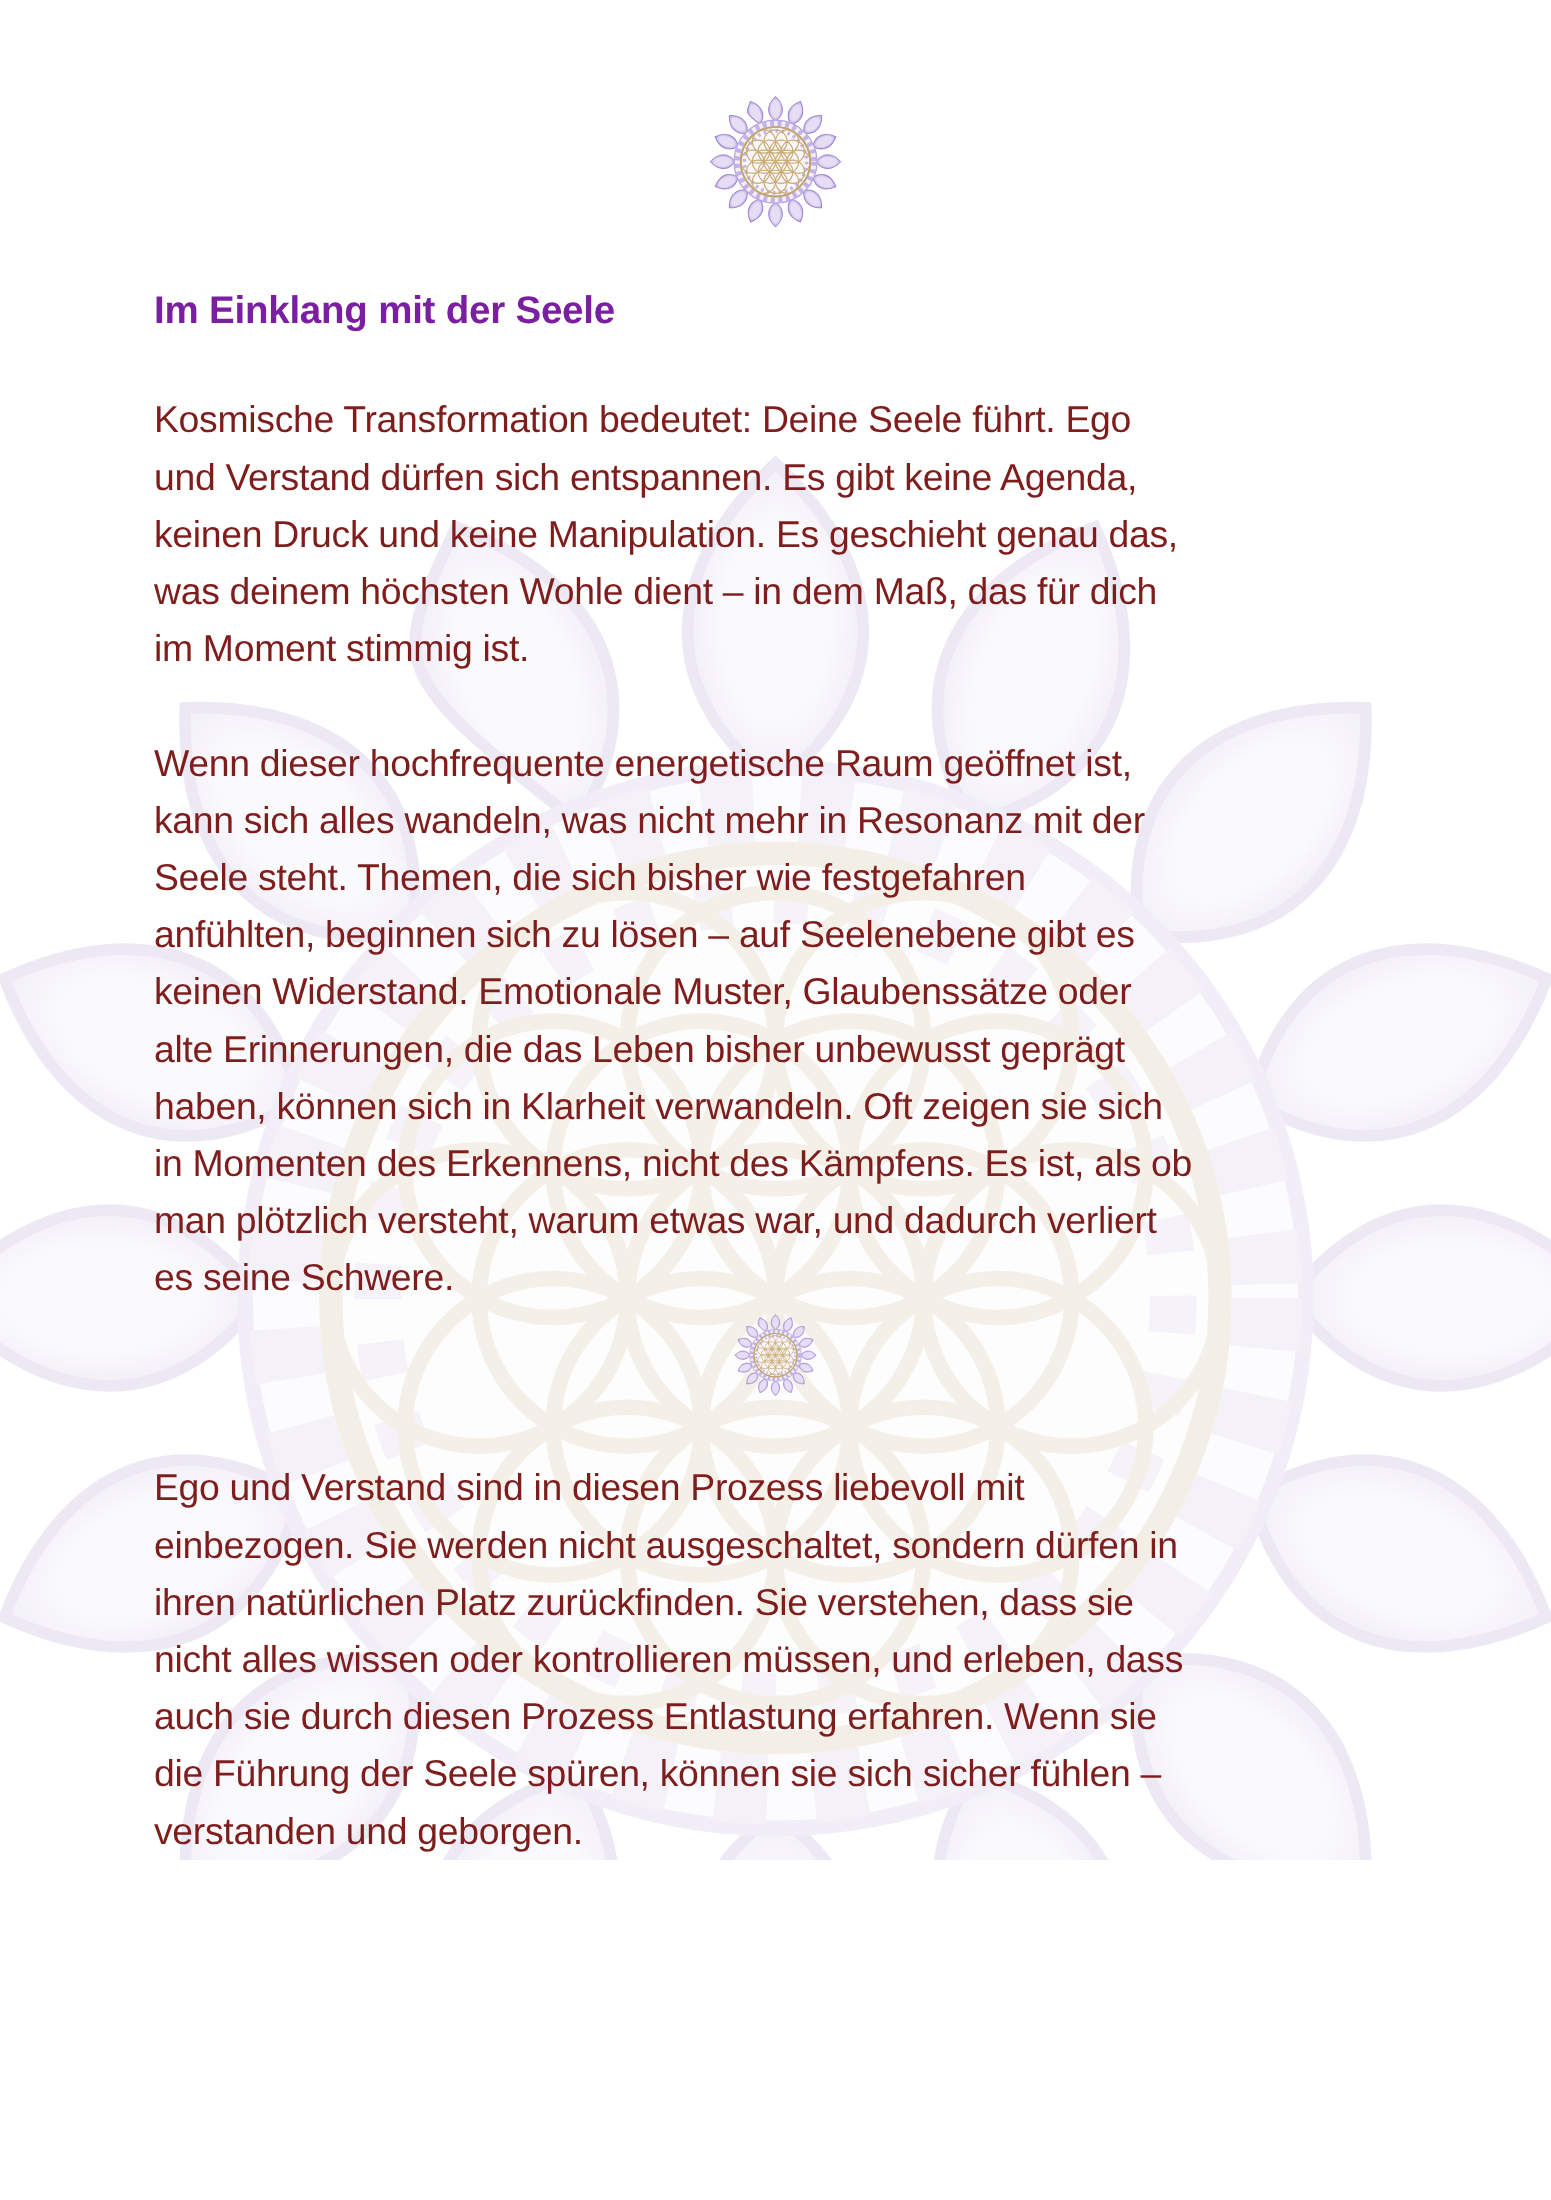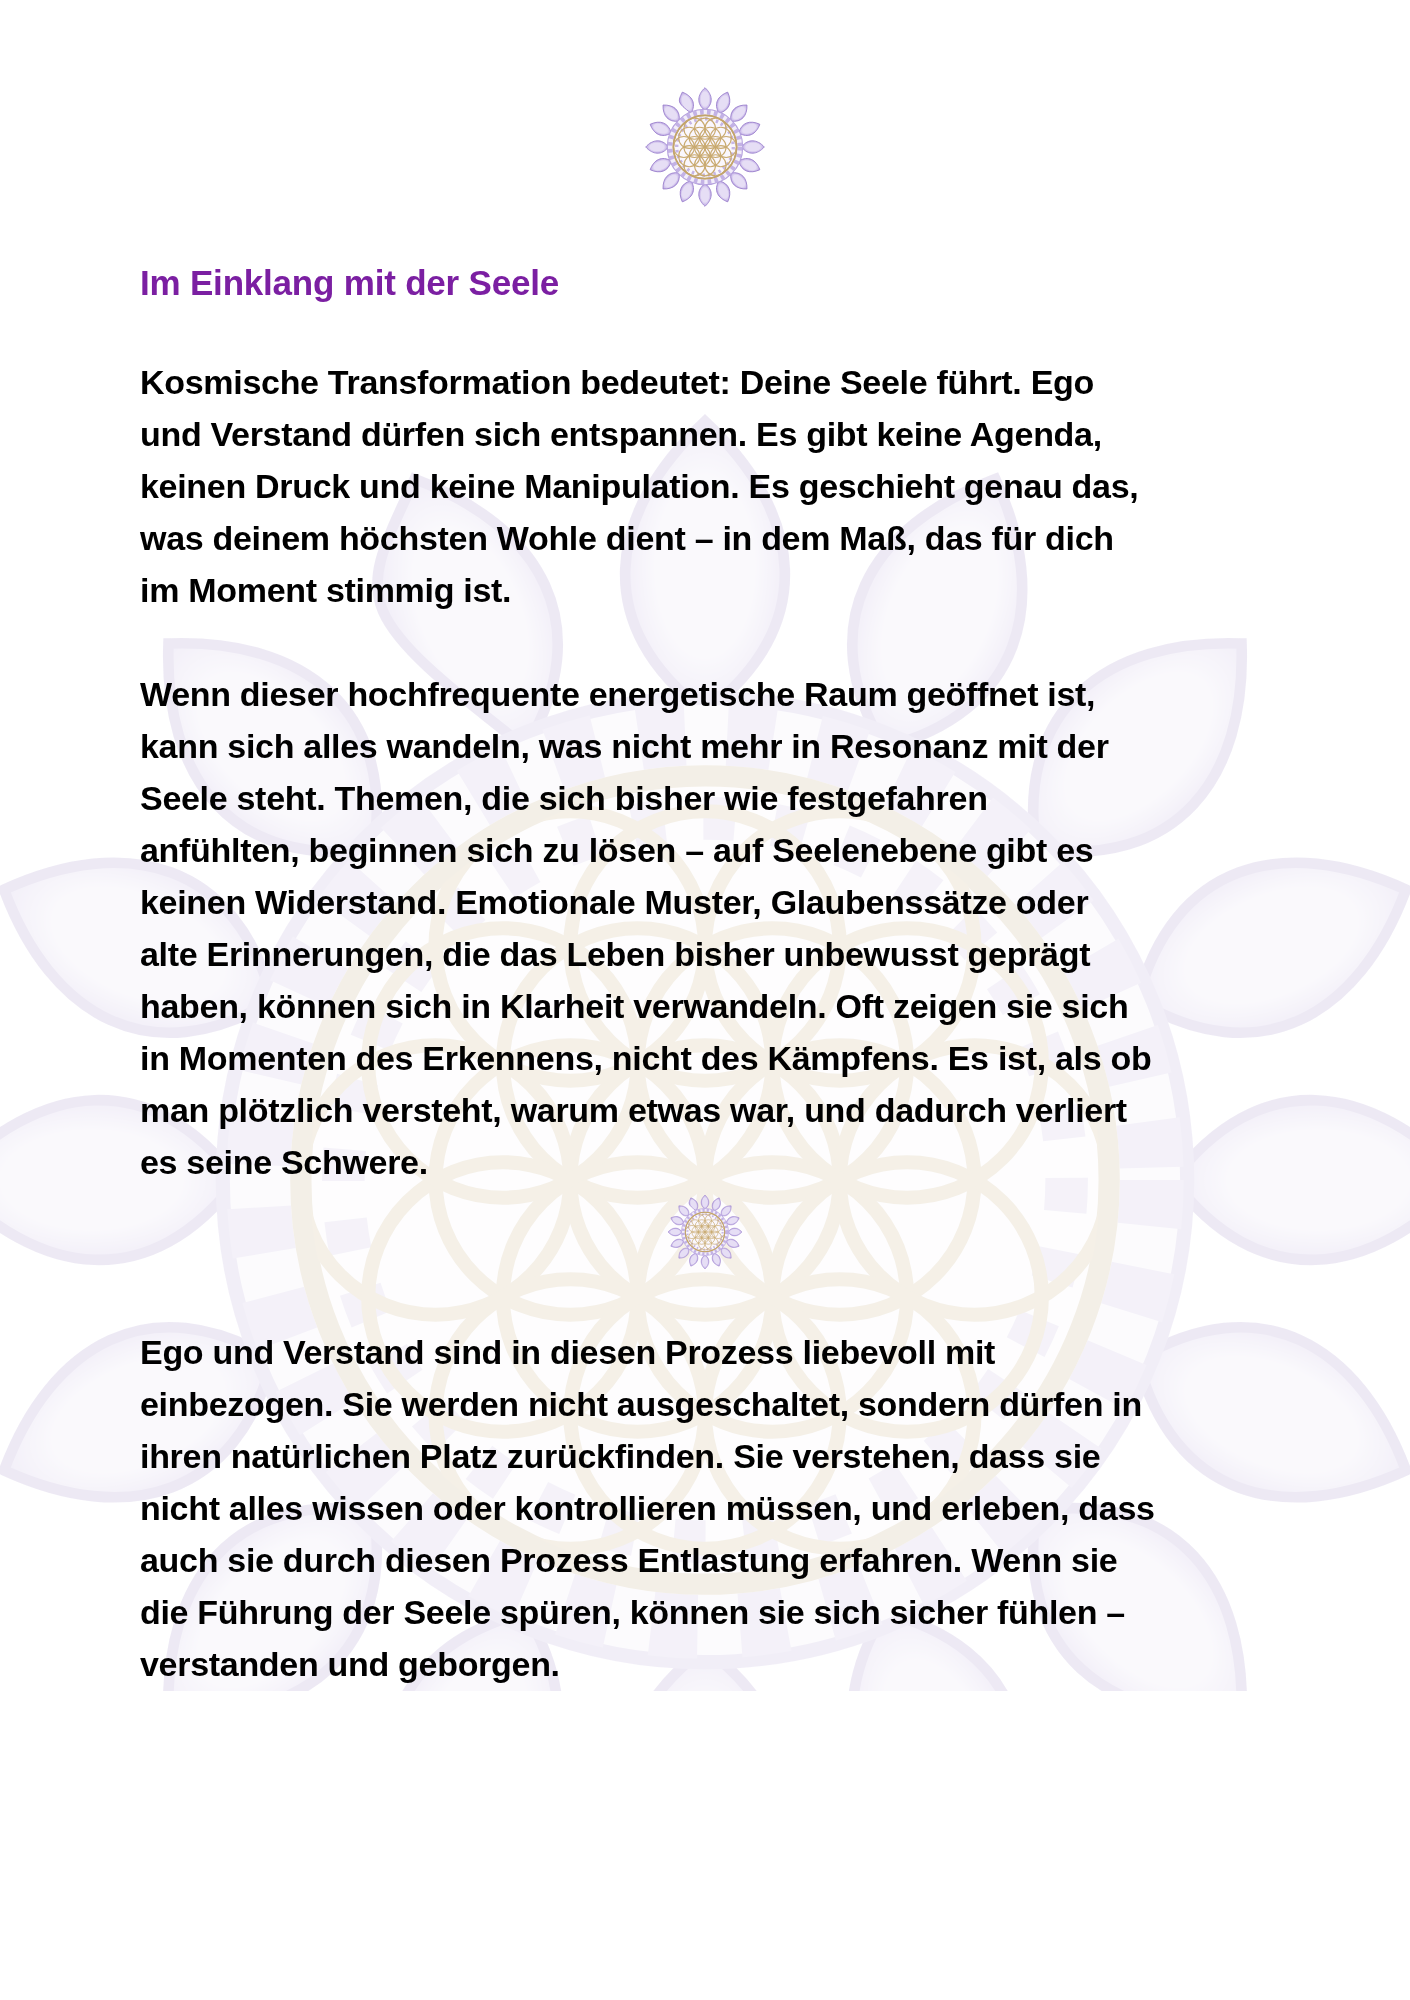--- a/index.html
+++ b/index.html
@@ -34,22 +34,22 @@
     line-height: 42px;
     font-weight: bold;
     color: #7b1fa2;
     letter-spacing: -0.2px;
   }
   h2.sec-heading.second { margin-top: 28px; }
   p.body-par {
     margin: 52px 0 0 0;
     font-size: 34px;
     line-height: 52px;
-    font-weight: 700;
-    color: #000000;
+    font-weight: 400;
+    color: #7f1d1d;
     letter-spacing: -0.3px;
     white-space: pre-line;
   }
   .svg-defs { position: absolute; width: 0; height: 0; }
 </style>
 </head>
 <body>
 
 <svg class="svg-defs" aria-hidden="true">
   <defs>

